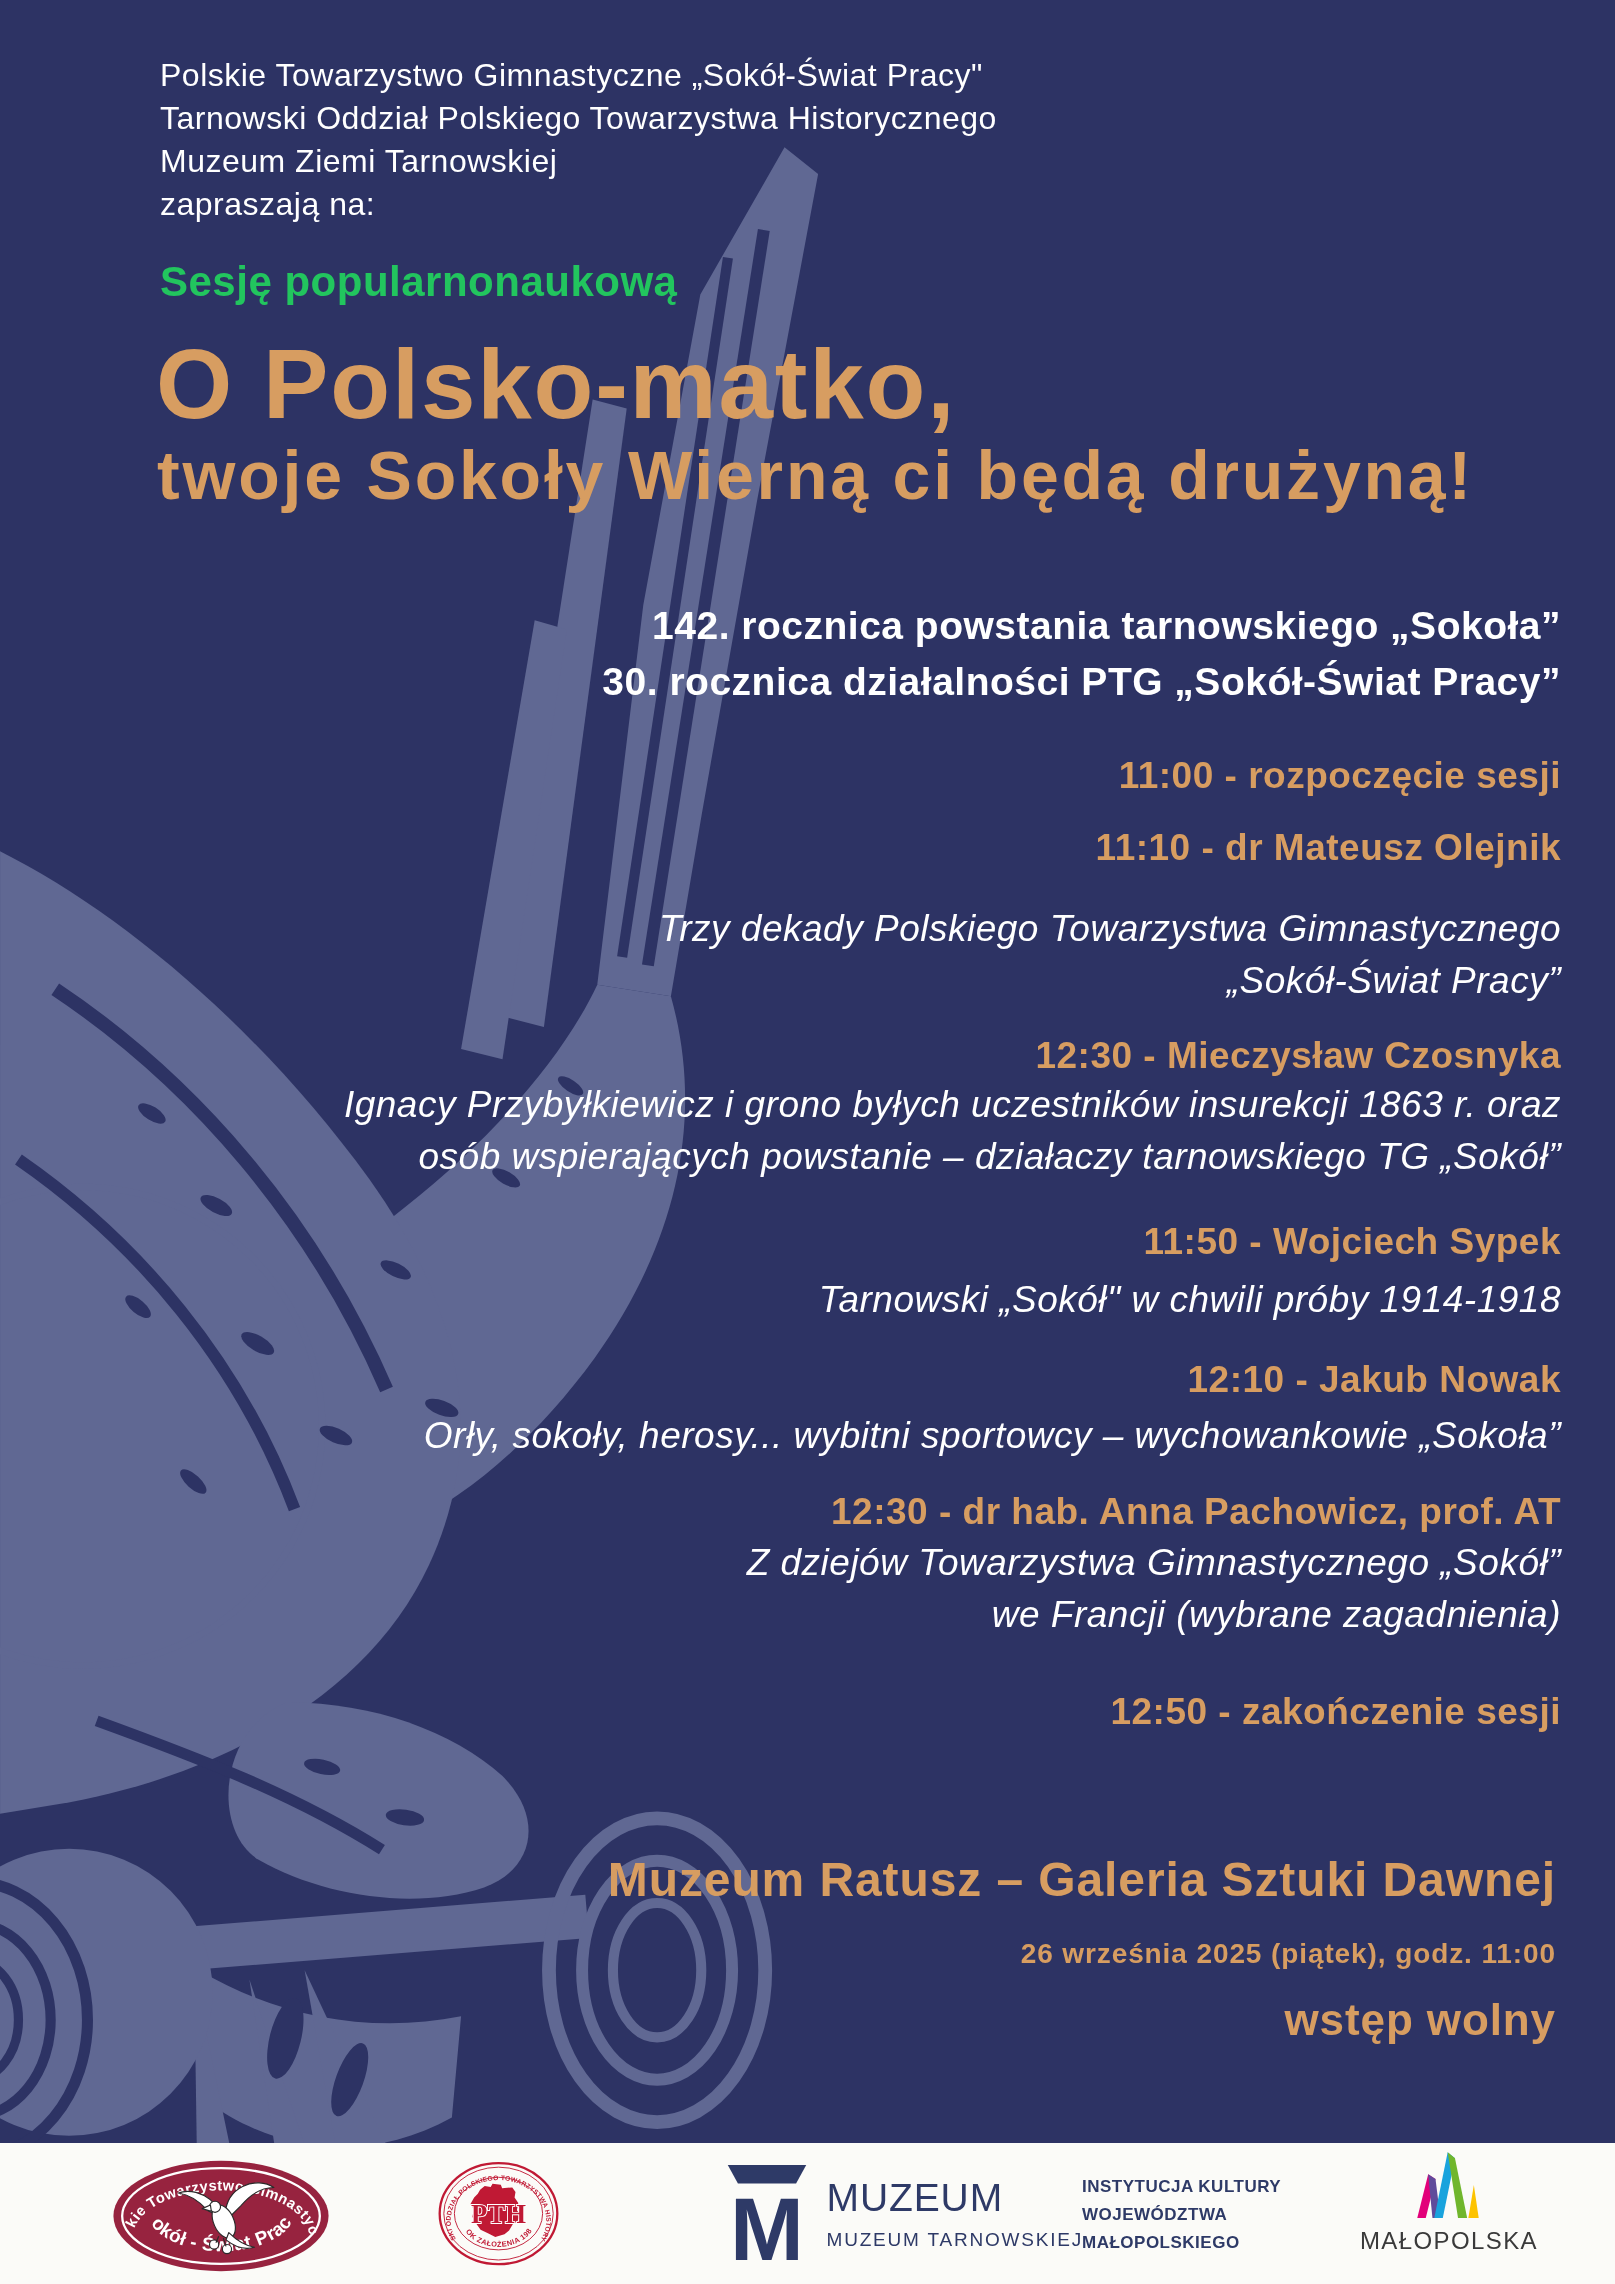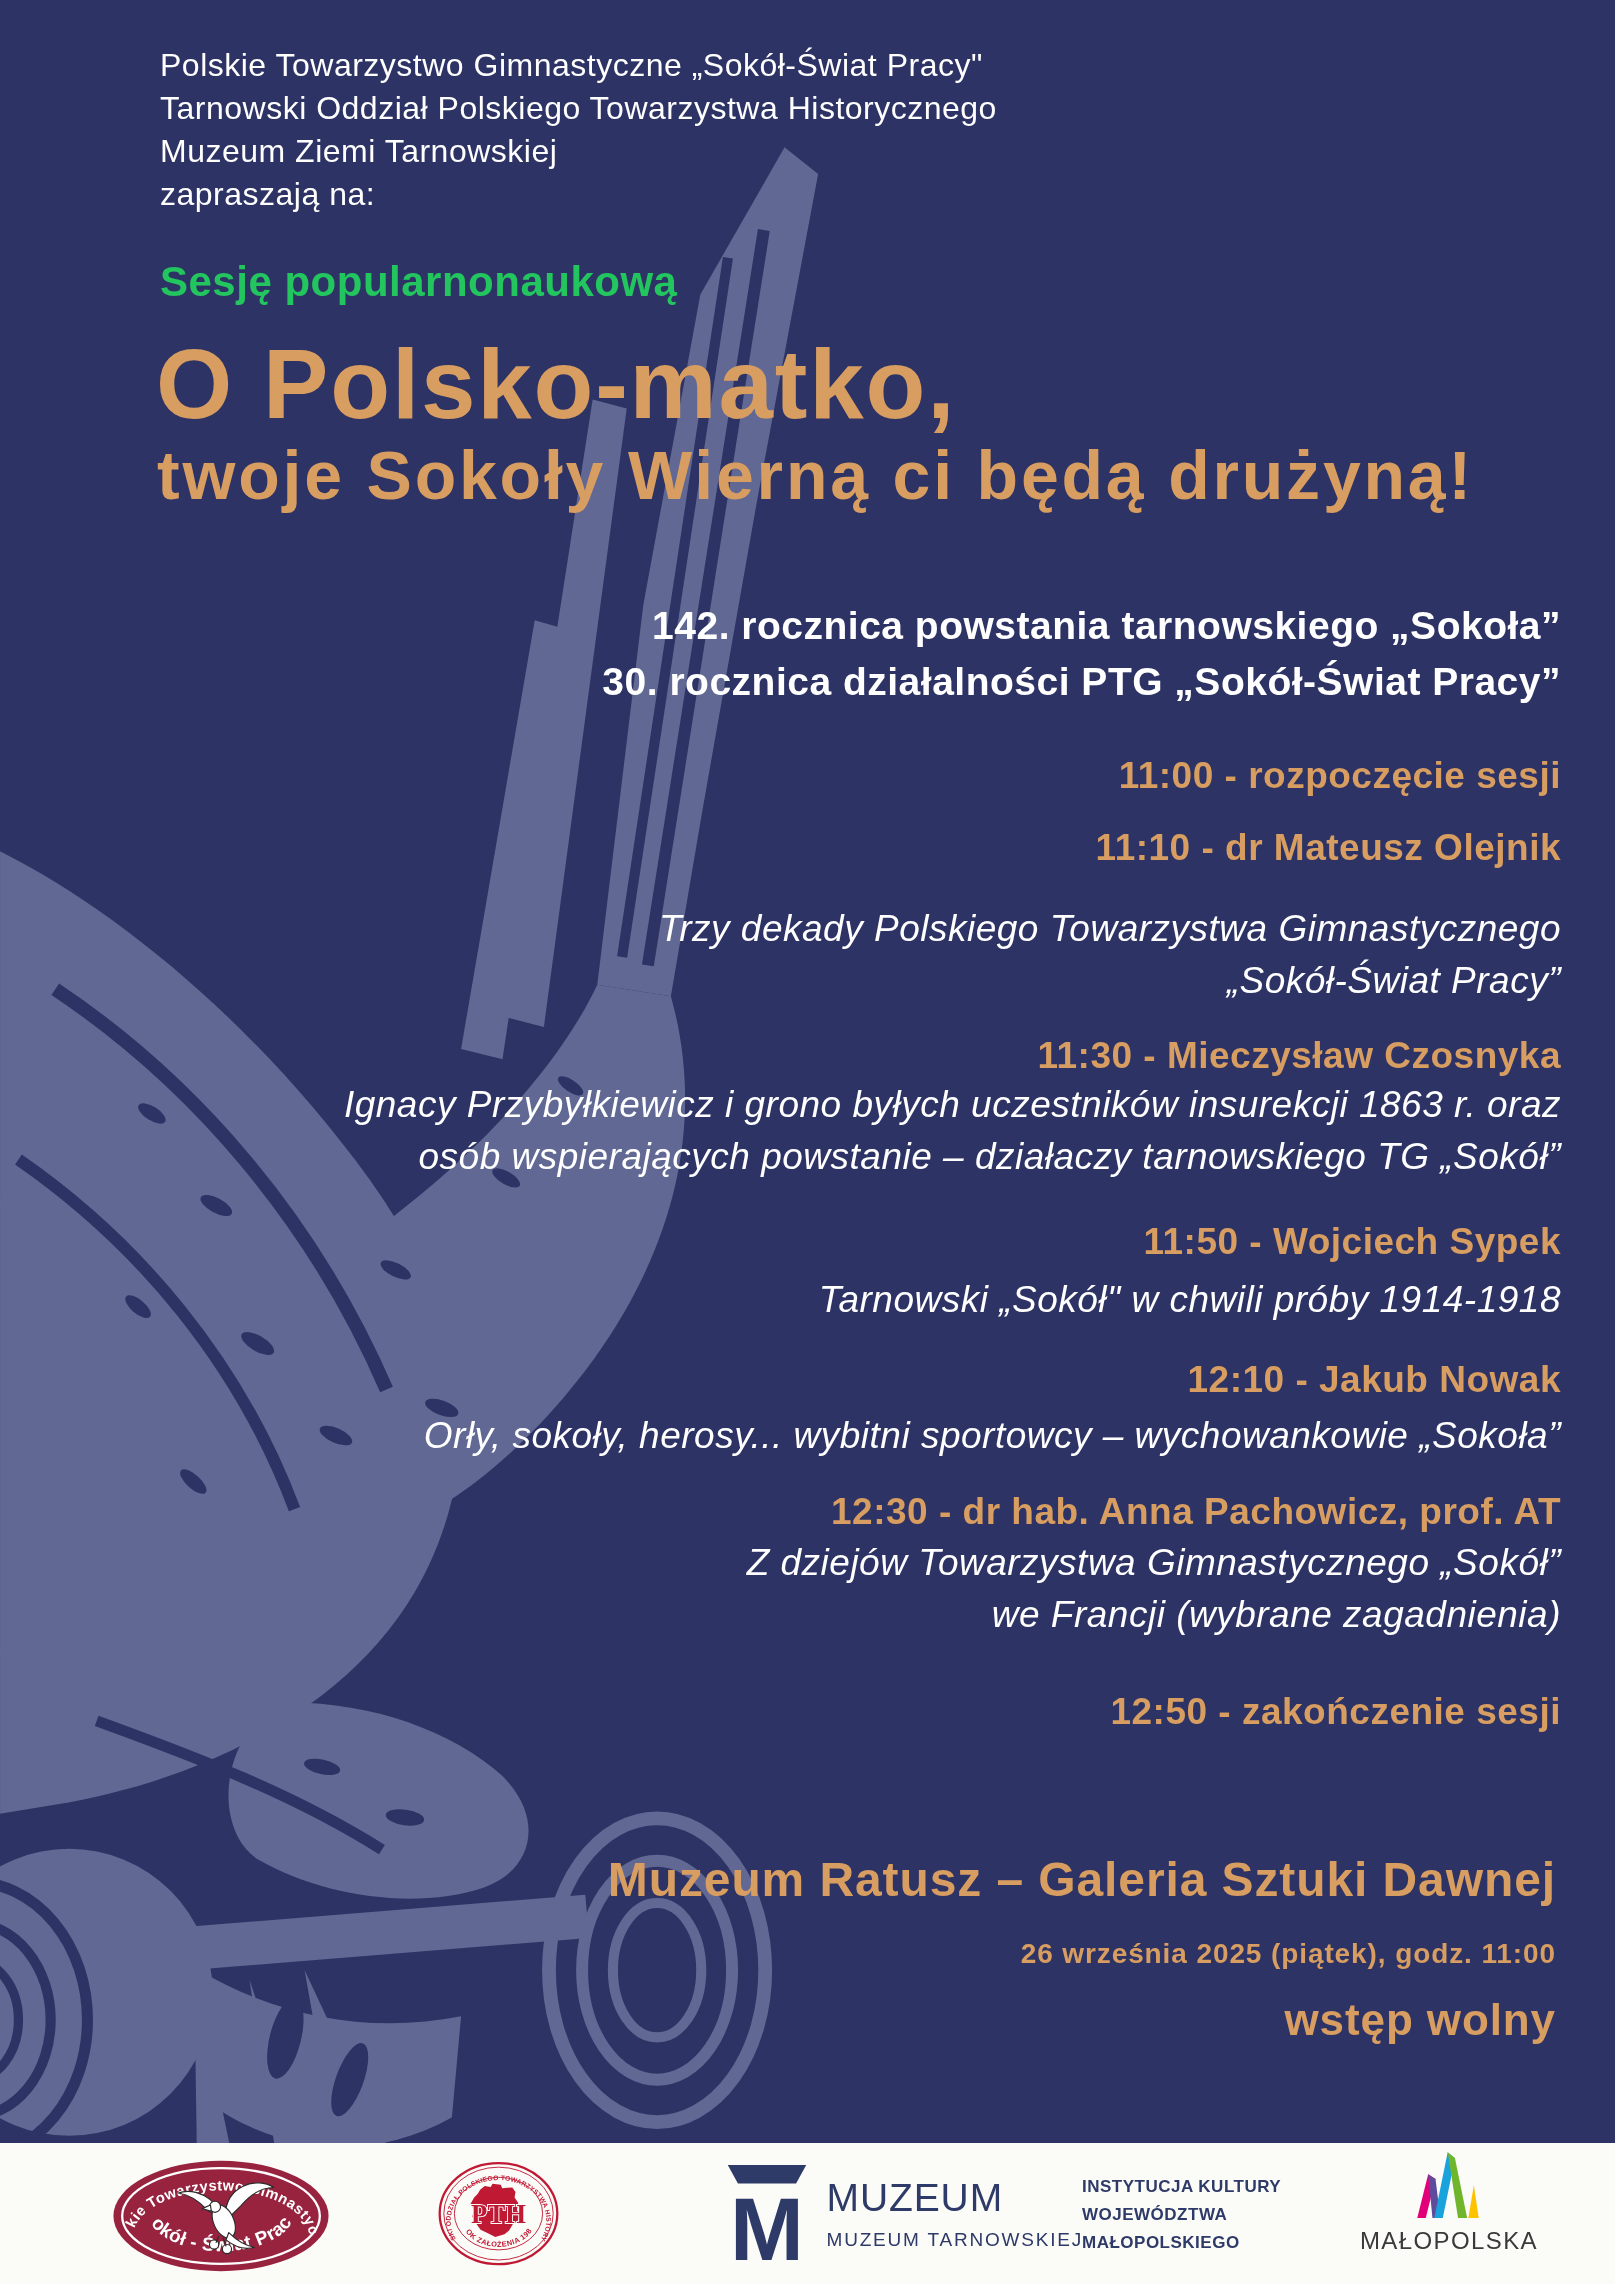--- a/index.html
+++ b/index.html
@@ -2,21 +2,21 @@
 <html style="font-size:7.4px"><head>
 <meta charset="utf-8">
 <style>
   html,body{margin:0;padding:0;background:#1b1f3d;}
   .poster{
     position:relative;width:1616px;height:2284px;overflow:hidden;
     background:#2d3364;
     font-family:"Liberation Sans", sans-serif;
   }
   .wm{position:absolute;left:0;top:0;width:1616px;height:2284px;}
-  .organizers{position:absolute;left:160px;top:44px;color:#ffffff;
+  .organizers{position:absolute;left:160px;top:54px;color:#ffffff;
     font-size:32px;font-weight:400;line-height:43px;letter-spacing:0.5px;}
   .session-label{position:absolute;left:160px;top:258px;color:#22c55e;
     font-size:42px;font-weight:700;letter-spacing:0.5px;}
   .title-1{position:absolute;left:156px;top:328px;color:#d79d61;
     font-size:98px;font-weight:700;letter-spacing:1.8px;}
   .title-2{position:absolute;left:157px;top:436px;color:#d79d61;
     font-size:68px;font-weight:700;letter-spacing:2.8px;}
   .anniversary{position:absolute;right:55px;top:598px;text-align:right;
     color:#ffffff;font-size:39px;font-weight:700;line-height:56px;letter-spacing:0.5px;}
   .sched{position:absolute;right:55px;left:122px;text-align:right;}
@@ -132,21 +132,21 @@
 
   <div class="sched b1 m1">
     <div class="sched-time">11:10 - dr Mateusz Olejnik</div>
     <div class="sched-details">
       <div>Trzy dekady Polskiego Towarzystwa Gimnastycznego</div>
       <div>„Sokół-Świat Pracy”</div>
     </div>
   </div>
 
   <div class="sched b2 m2">
-    <div class="sched-time">11:30 - Mieczysław Czosnyka</div>
+    <div class="sched-time">12:30 - Mieczysław Czosnyka</div>
     <div class="sched-details">
       <div>Ignacy Przybyłkiewicz i grono byłych uczestników insurekcji 1863 r. oraz</div>
       <div>osób wspierających powstanie – działaczy tarnowskiego TG „Sokół”</div>
     </div>
   </div>
 
   <div class="sched b3 m3">
     <div class="sched-time">11:50 - Wojciech Sypek</div>
     <div class="sched-details">
       <div>Tarnowski „Sokół" w chwili próby 1914-1918</div>

